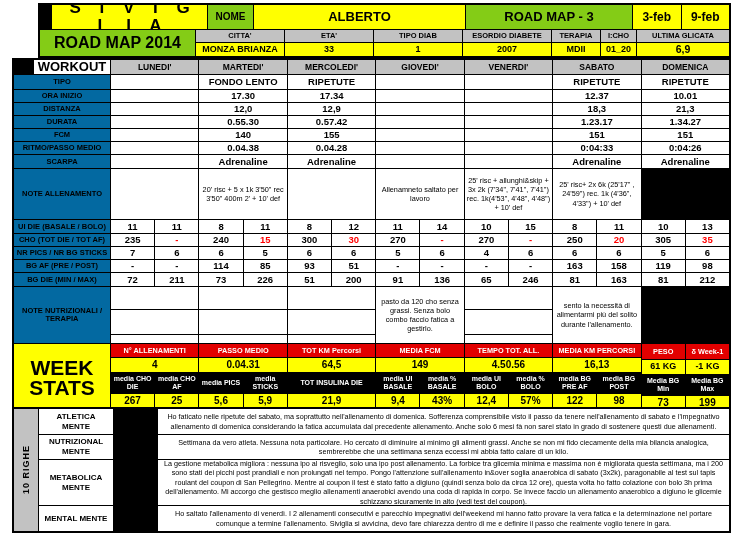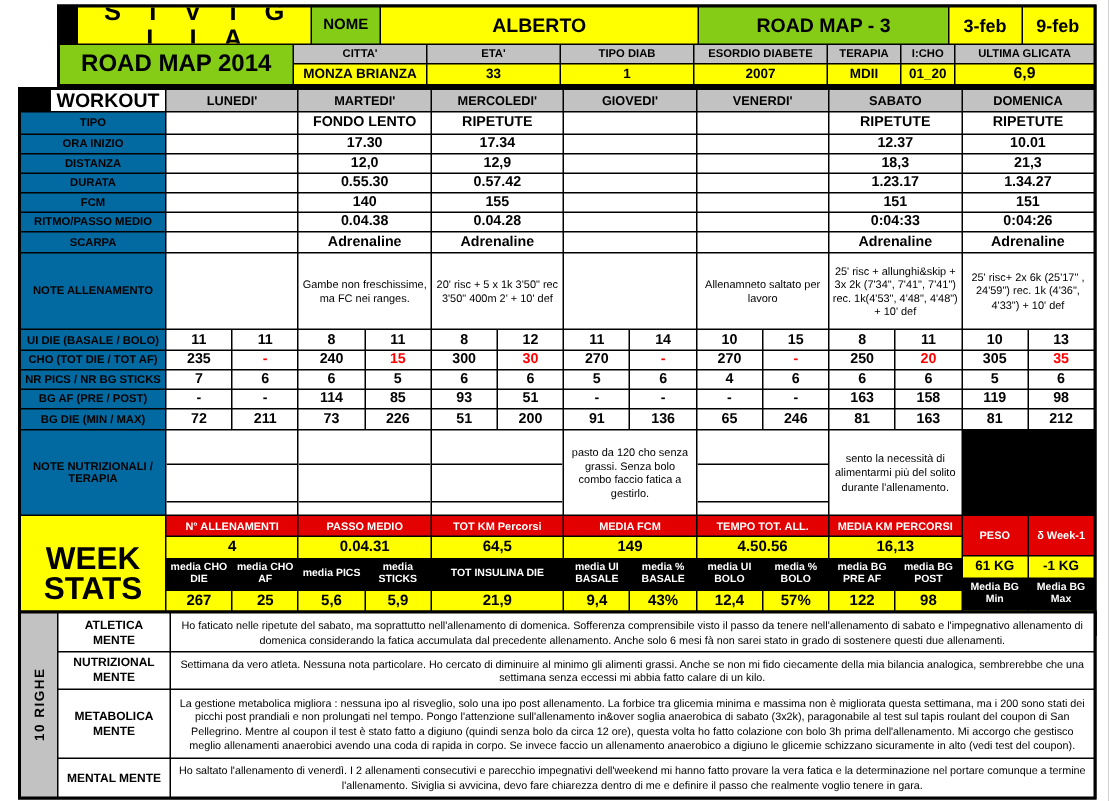--- a/index.html
+++ b/index.html
@@ -39,27 +39,27 @@
   
   .wsrow{display:grid;grid-template-columns:96px repeat(7,1fr);gap:1px;}
   .wstitle{background:#FFFF00;font-weight:bold;font-size:21px;line-height:0.95;flex-direction:column;}
   .wscol{display:flex;flex-direction:column;gap:1px;background:#000;}
   .wsh1{background:#E20000;color:#fff;font-weight:bold;font-size:7.3px;height:13px;padding:0 1px;}
   .wsv1{background:#FFFF00;font-weight:bold;font-size:10px;height:14px;}
   .wsh2{background:#000;color:#fff;font-weight:bold;font-size:7px;height:20px;padding:0 1px;line-height:1.15;}
   .wsv2{background:#FFFF00;font-weight:bold;font-size:10px;height:15px;}
   .wpair{display:grid;grid-template-columns:1fr 1fr;gap:1px;background:#000;}
   .wpair>.cell{padding:0 1px;}
-  .wpair>.wsh1{height:26px}.wpair>.wsv1{height:14px}.wpair>.wsh2{height:20px}.wpair>.wsv2{height:15px}
+  .wpair>.wsh1{height:15px}.wpair>.wsv1{height:14px}.wpair>.wsh2{height:20px}.wpair>.wsv2{height:15px}
   
   .bottom{left:12px;top:407px;width:715px;display:grid;grid-template-columns:24px 74px 1fr;grid-template-rows:25px 24px 45px 25px;gap:1px;}
   .side{grid-row:1/5;background:#C2C2C2;display:flex;align-items:center;justify-content:center;}
   .side span{writing-mode:vertical-rl;transform:rotate(180deg);font-weight:bold;font-size:9px;letter-spacing:1px;}
   .blabel{font-weight:bold;font-size:8px;padding:0 3px;line-height:1.2;}
-  .btext{font-size:7.2px;font-weight:normal;padding:1px 4px;line-height:1.3;text-align:center;}
+  .btext{font-size:7.2px;font-weight:normal;padding:1px 4px;line-height:1.3;text-align:center;margin-left:44px;}
 </style>
 </head>
 <body>
 
 <div class="page">
 
   <div class="blk top">
     <div class="t1">
       <div class="cell y team">S I V I G L I A</div>
       <div class="cell r nomel">NOME</div>
@@ -166,21 +166,20 @@
       <div class="cell val">Adrenaline</div>
       <div class="cell val"></div>
       <div class="cell val"></div>
       <div class="cell val">Adrenaline</div>
       <div class="cell val">Adrenaline</div>
     </div>
 
     <div class="trow h50">
       <div class="cell lbl">NOTE ALLENAMENTO</div>
       <div class="cell note"></div>
-      <div class="cell note">Gambe non freschissime, ma FC nei ranges.</div>
       <div class="cell note">20' risc + 5 x 1k 3'50" rec 3'50" 400m 2'  + 10' def</div>
       <div class="cell note"></div>
       <div class="cell note">Allenamneto saltato per lavoro</div>
       <div class="cell note">25' risc + allunghi&amp;skip + 3x 2k (7'34", 7'41", 7'41") rec. 1k(4'53", 4'48", 4'48") + 10' def</div>
       <div class="cell note">25' risc+ 2x 6k (25'17" , 24'59") rec. 1k (4'36", 4'33") + 10' def</div>
     </div>
 
     <div class="trow h13">
       <div class="cell lbl">UI DIE (BASALE / BOLO)</div>
       <div class="pair">

